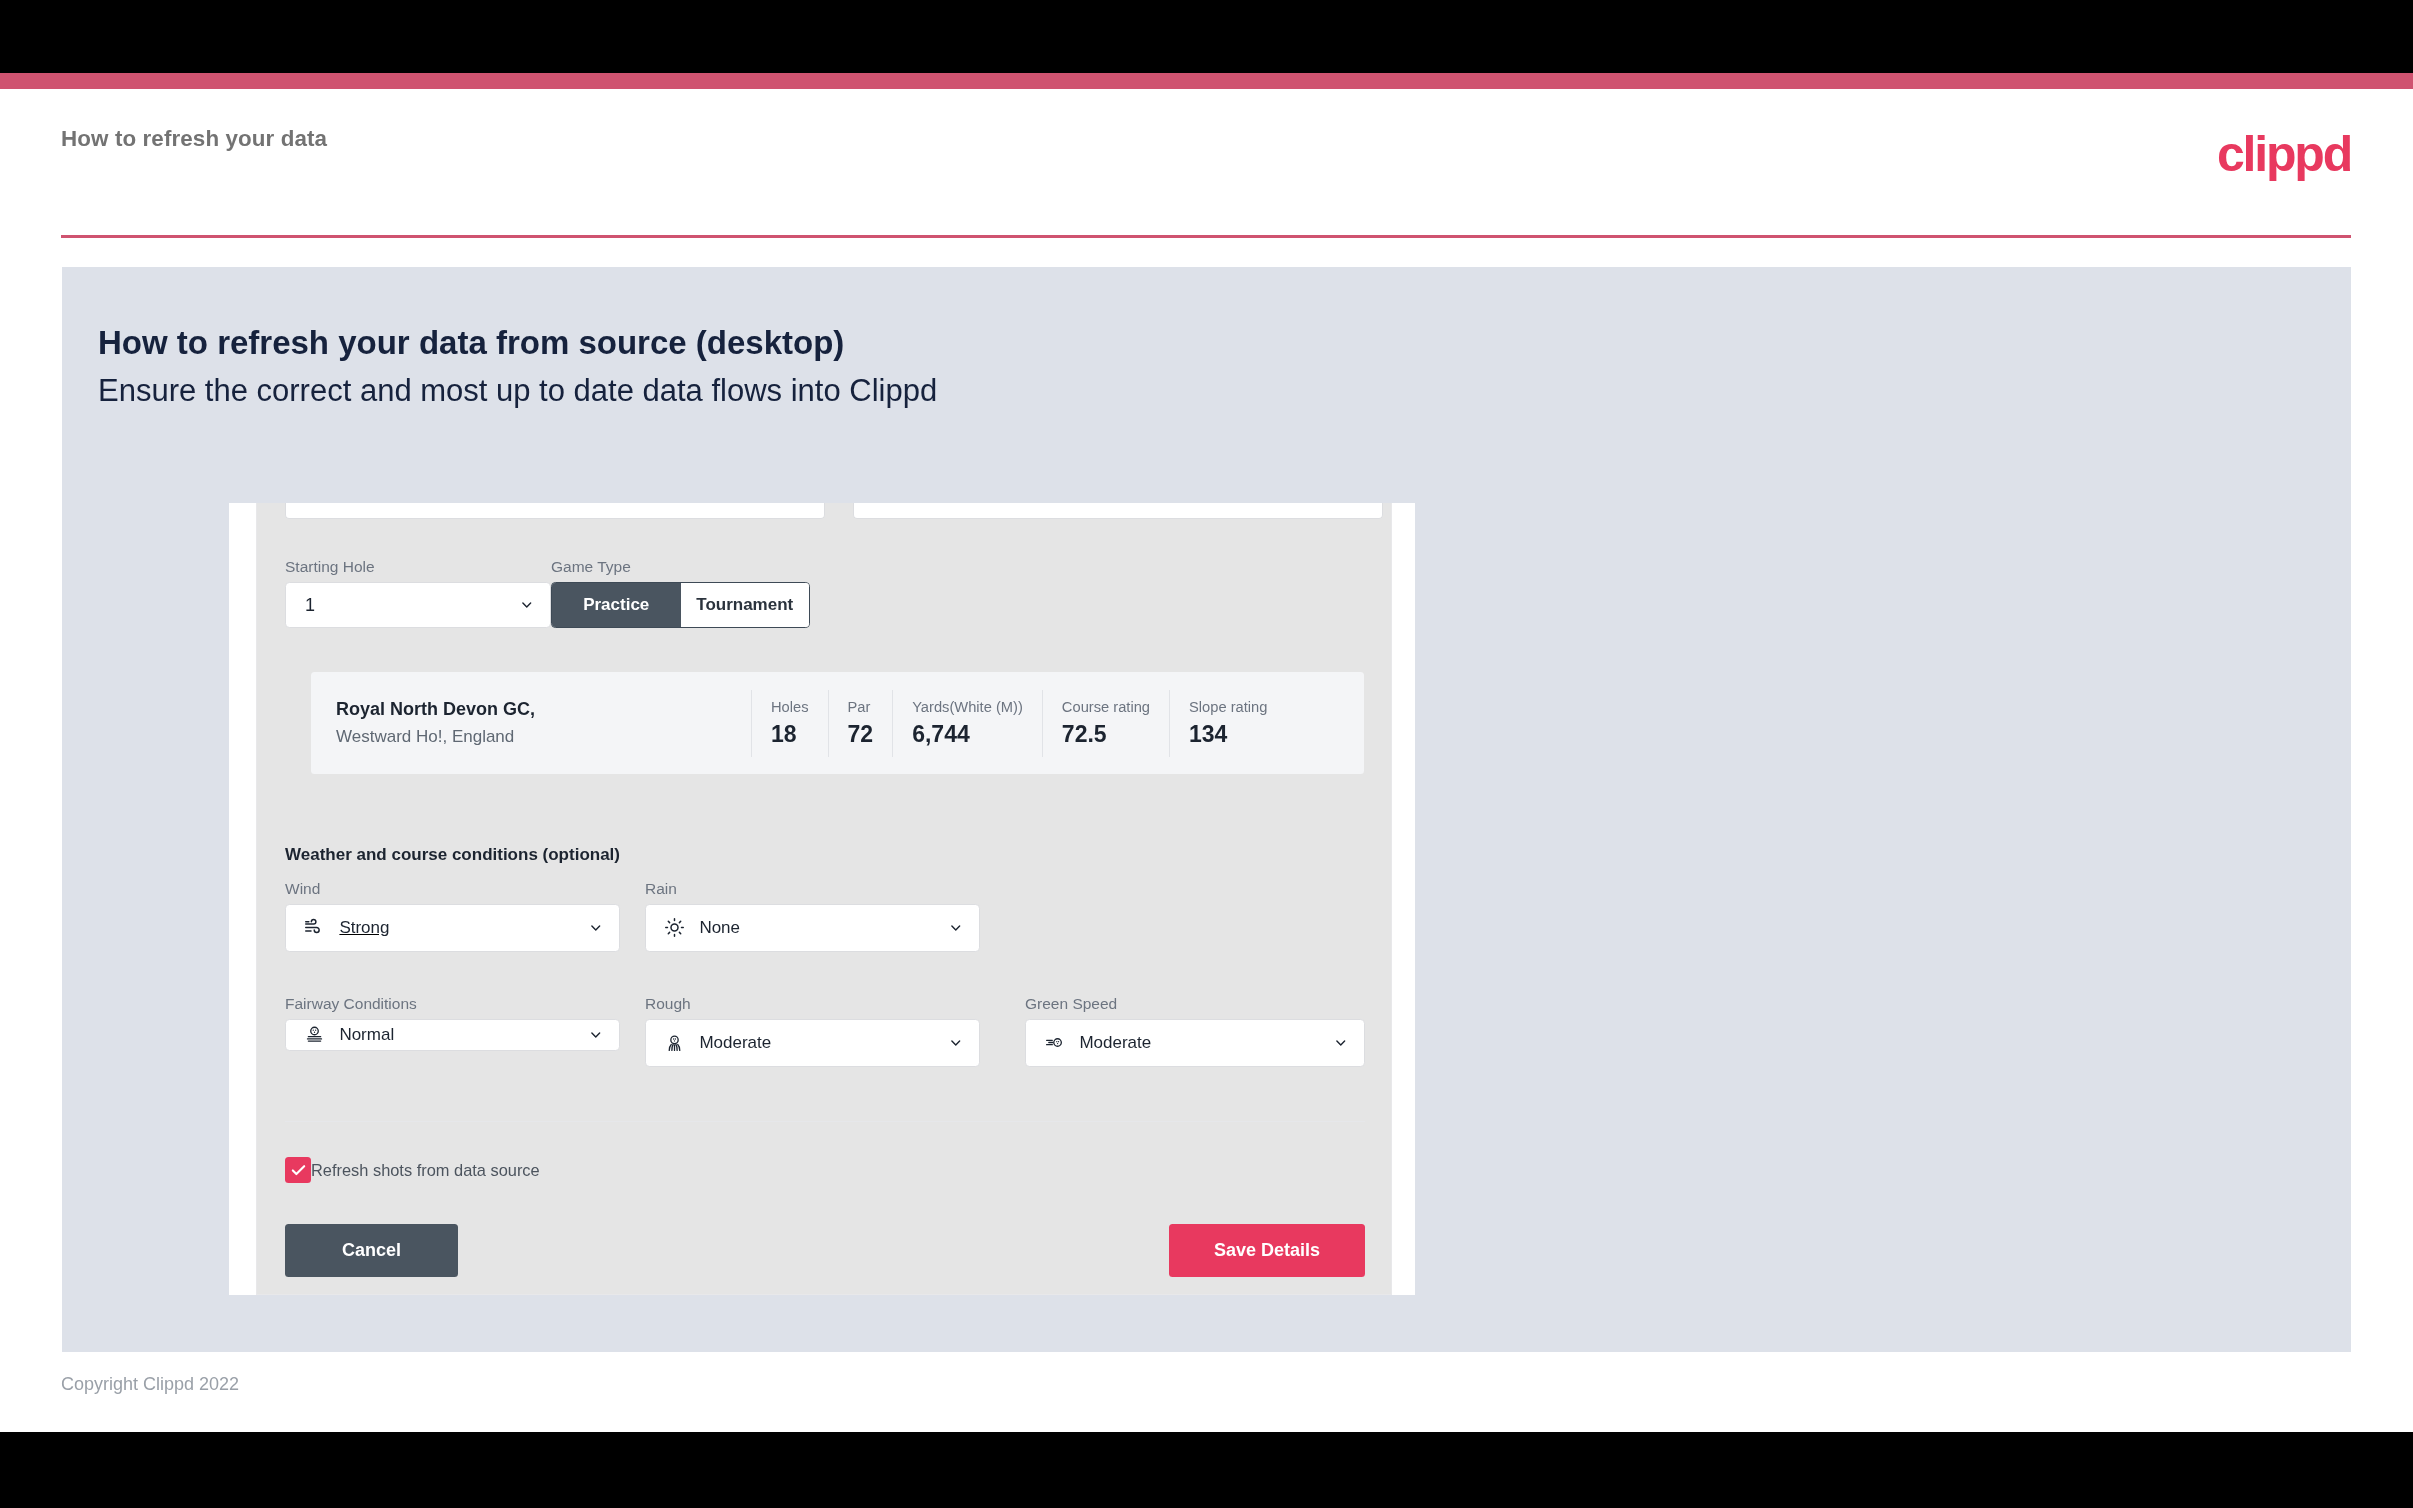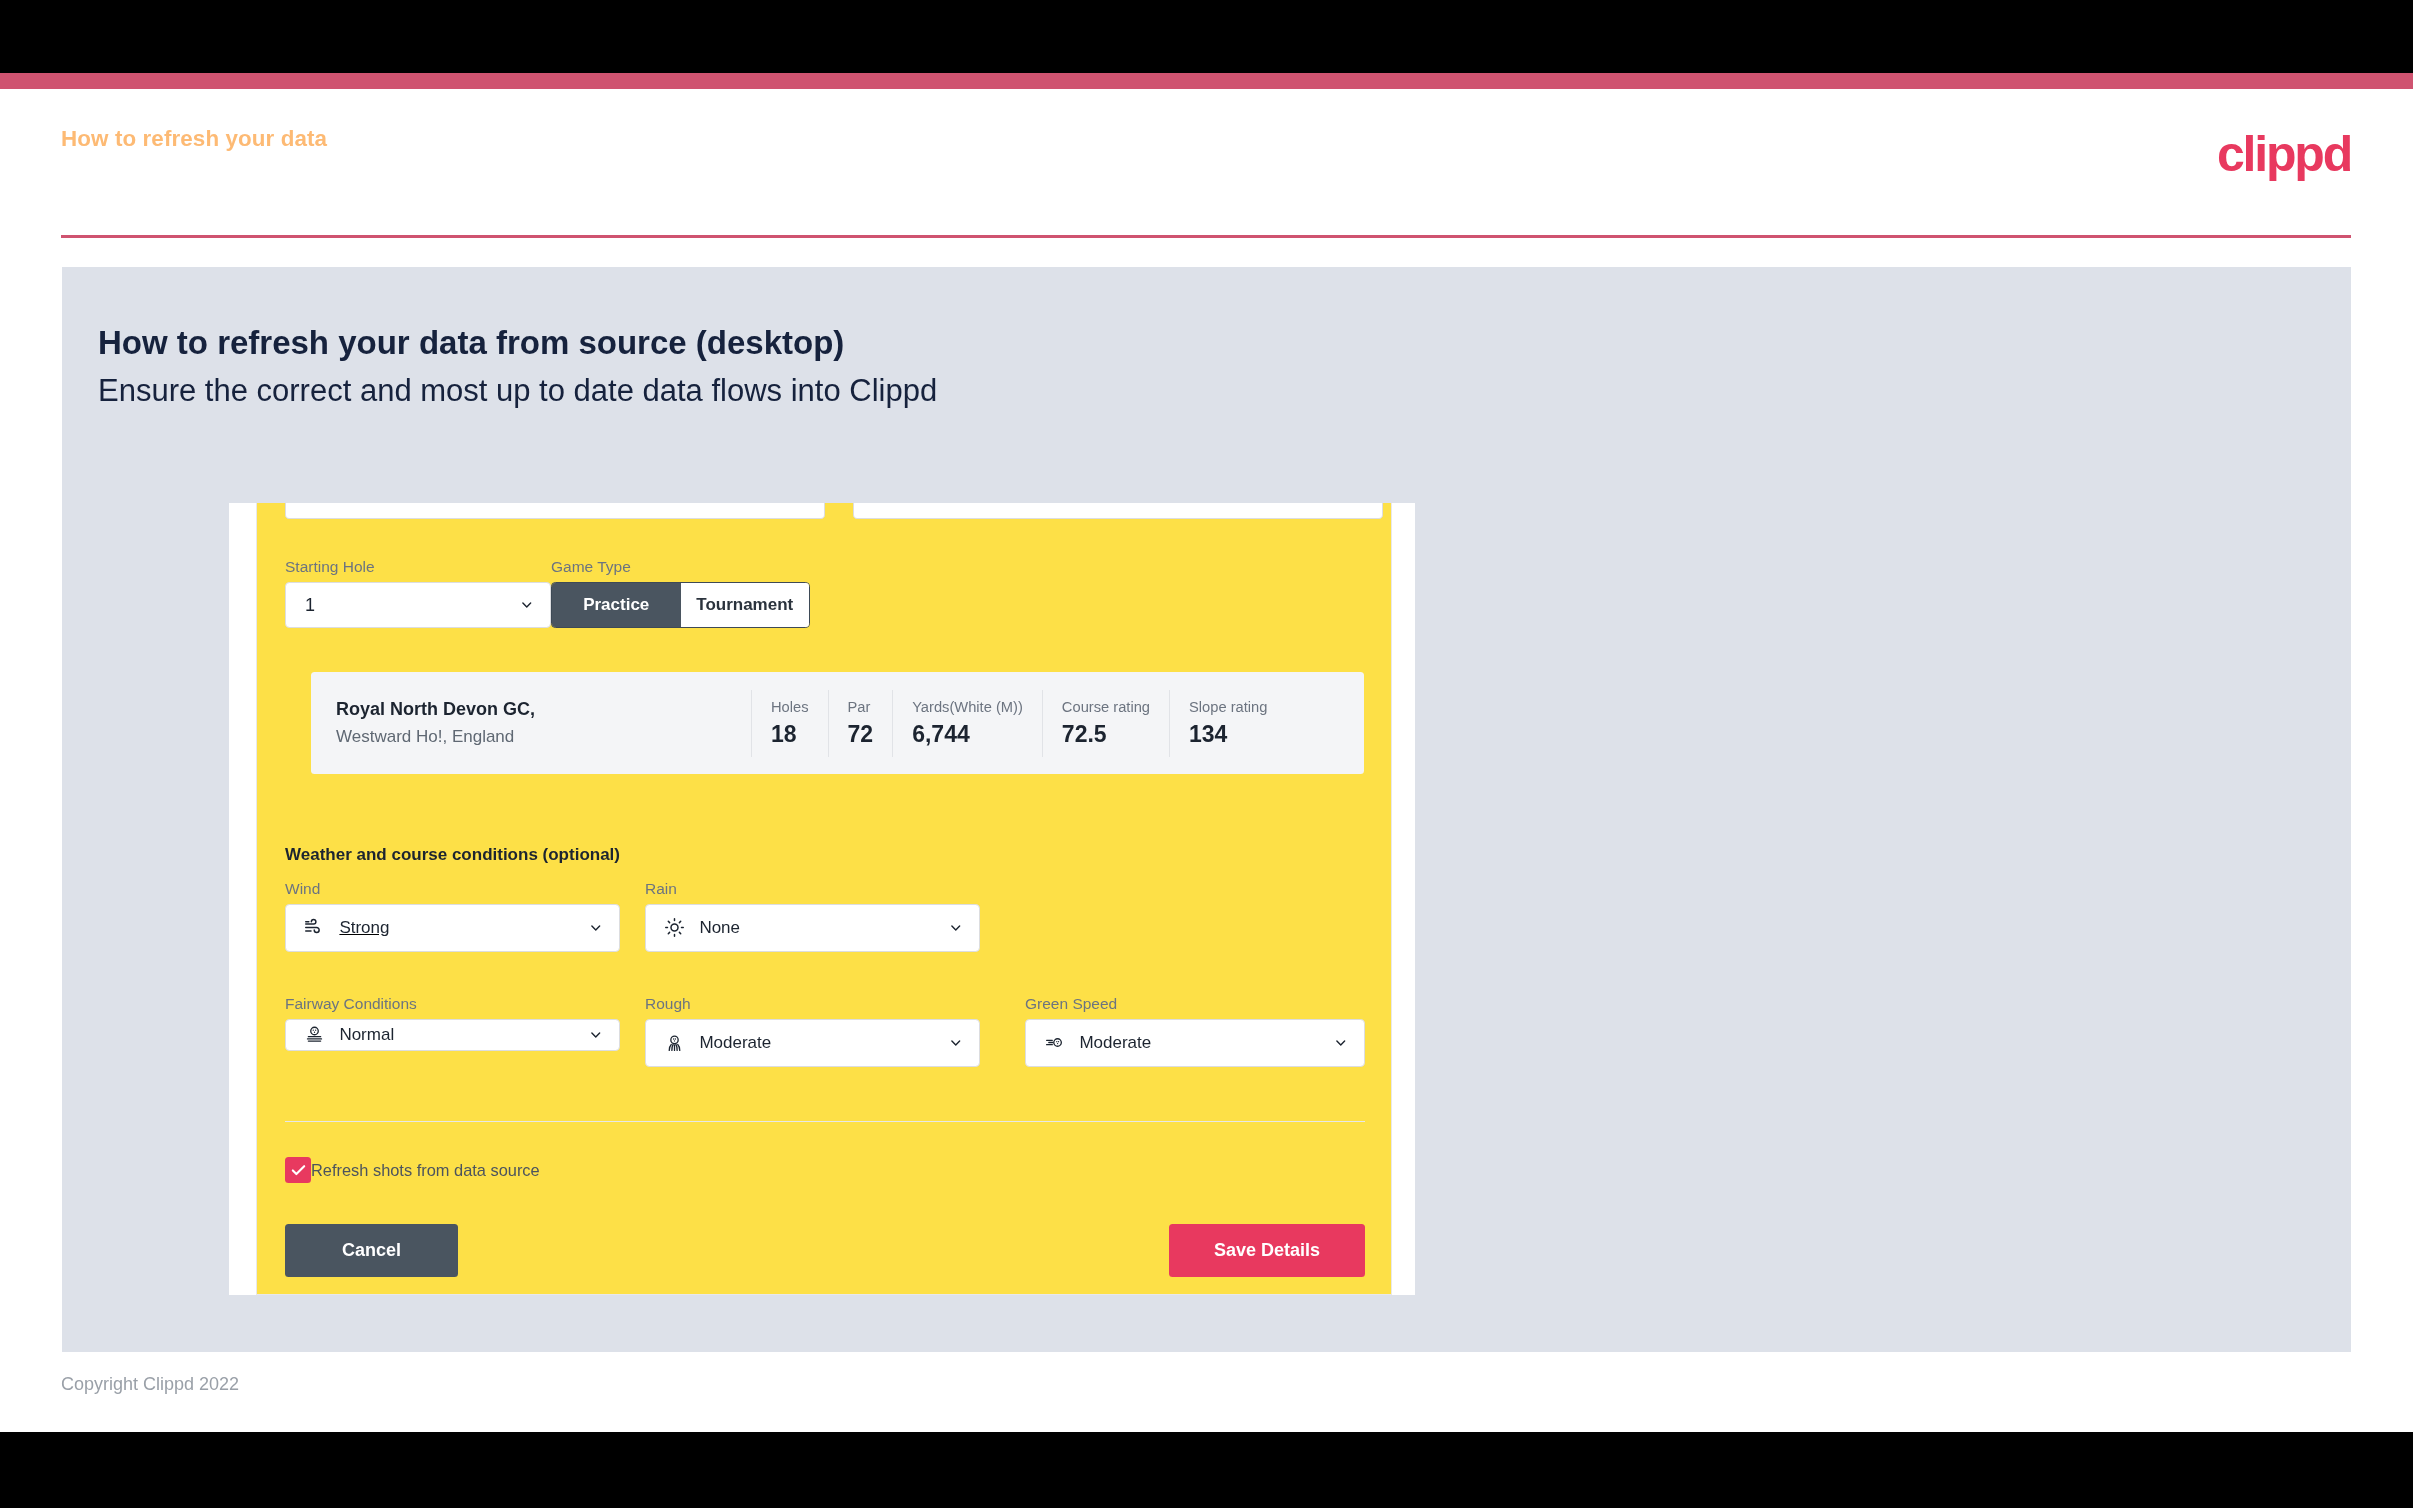--- a/index.html
+++ b/index.html
@@ -24,21 +24,21 @@
     background: #cf5370;
   }
   
   .page {
     position: absolute; left: 0; top: 89px; width: 2413px; height: 1344px;
     background: #ffffff;
   }
   
   .header-title {
     position: absolute; left: 61px; top: 126px;
-    font-size: 22.4px; font-weight: bold; color: #fdba74;
+    font-size: 22.4px; font-weight: bold; color: #737373;
     letter-spacing: 0.1px;
   }
   .logo {
     position: absolute; right: 62px; top: 129px;
     font-size: 50px; font-weight: bold; color: #e8395f;
     letter-spacing: -2.2px; line-height: 1;
   }
   .header-rule {
     position: absolute; left: 61px; top: 235px; width: 2290px; height: 2.6px;
     background: #cf5370;
@@ -64,21 +64,21 @@
   }
   
   .app-card {
     position: absolute; left: 229px; top: 503px;
     width: 1186px; height: 792px;
     background: #ffffff;
   }
   .app-inner {
     position: absolute; left: 27px; top: 0px;
     width: 1136px; height: 792px;
-    background: #fde047;
+    background: #e5e5e5;
     border: 0.9px solid #e8e8ea;
     border-top: none;
   }
   
   .cut-row { position: absolute; left: 28px; top: 0px; width: 1080px; height: 15.5px; }
   .cut-input {
     position: absolute; top: 0; height: 15.5px;
     border: 0.9px solid #dcdde0; border-top: none;
     border-radius: 0 0 4.3px 4.3px; background: #fff;
   }

